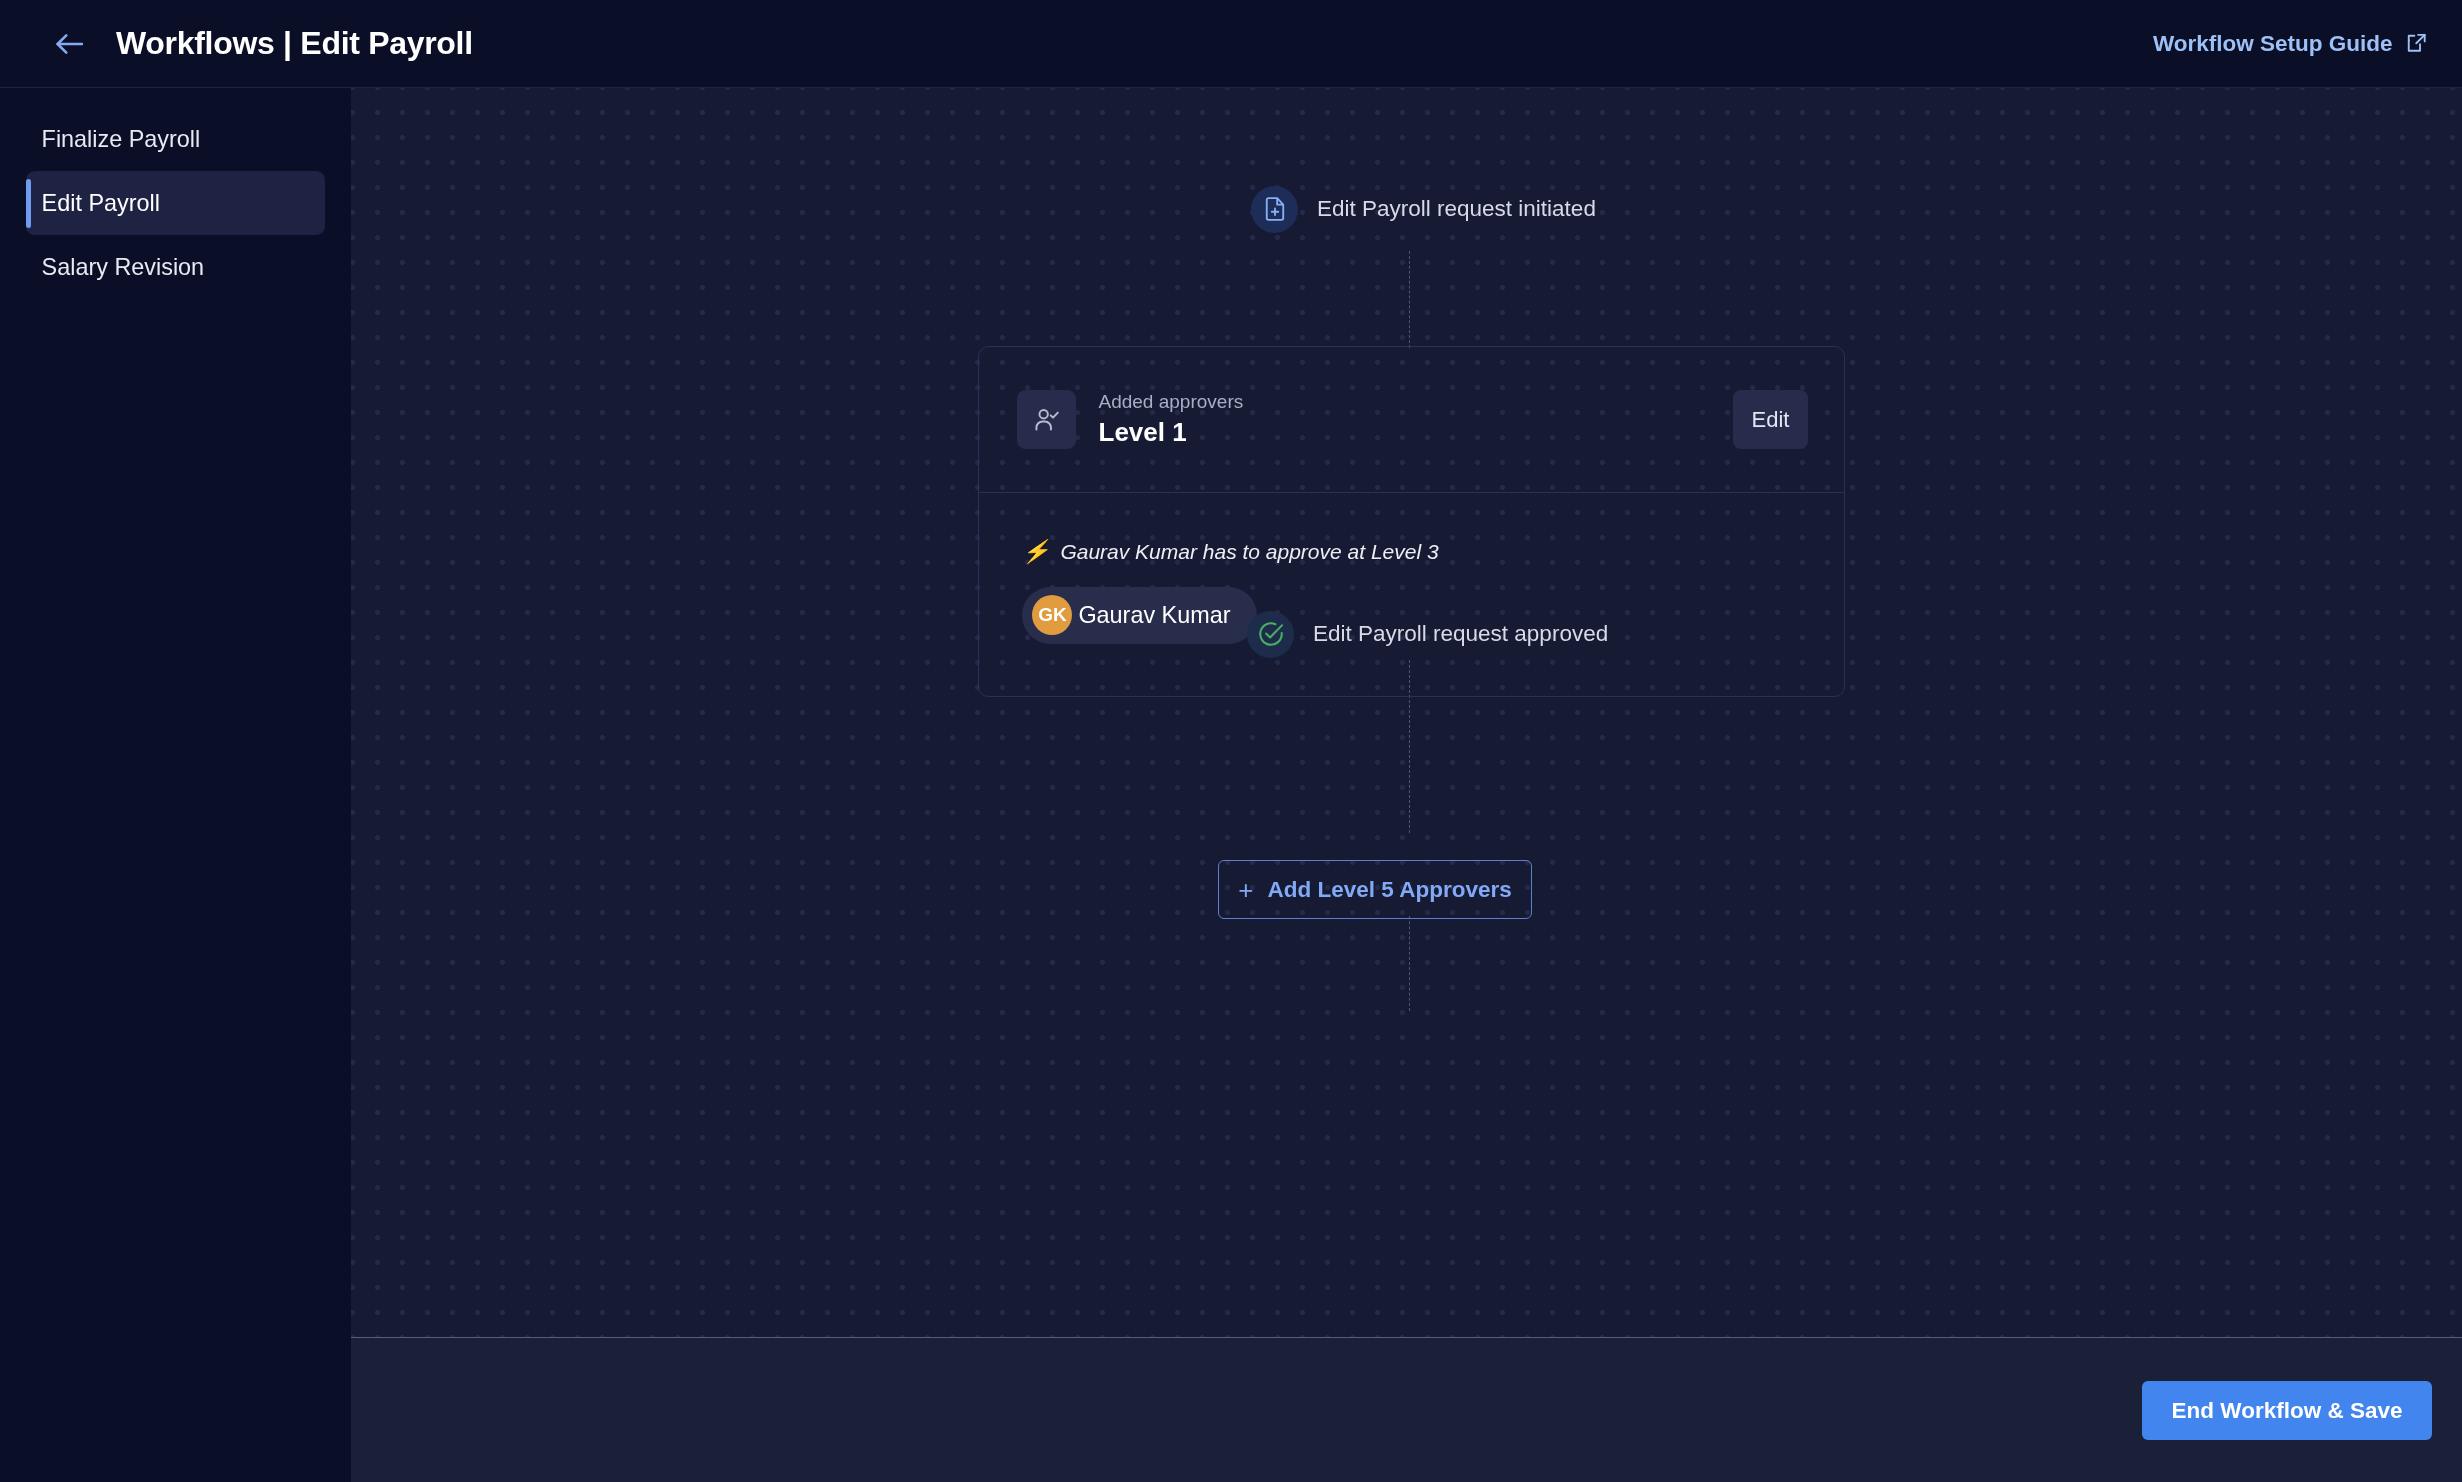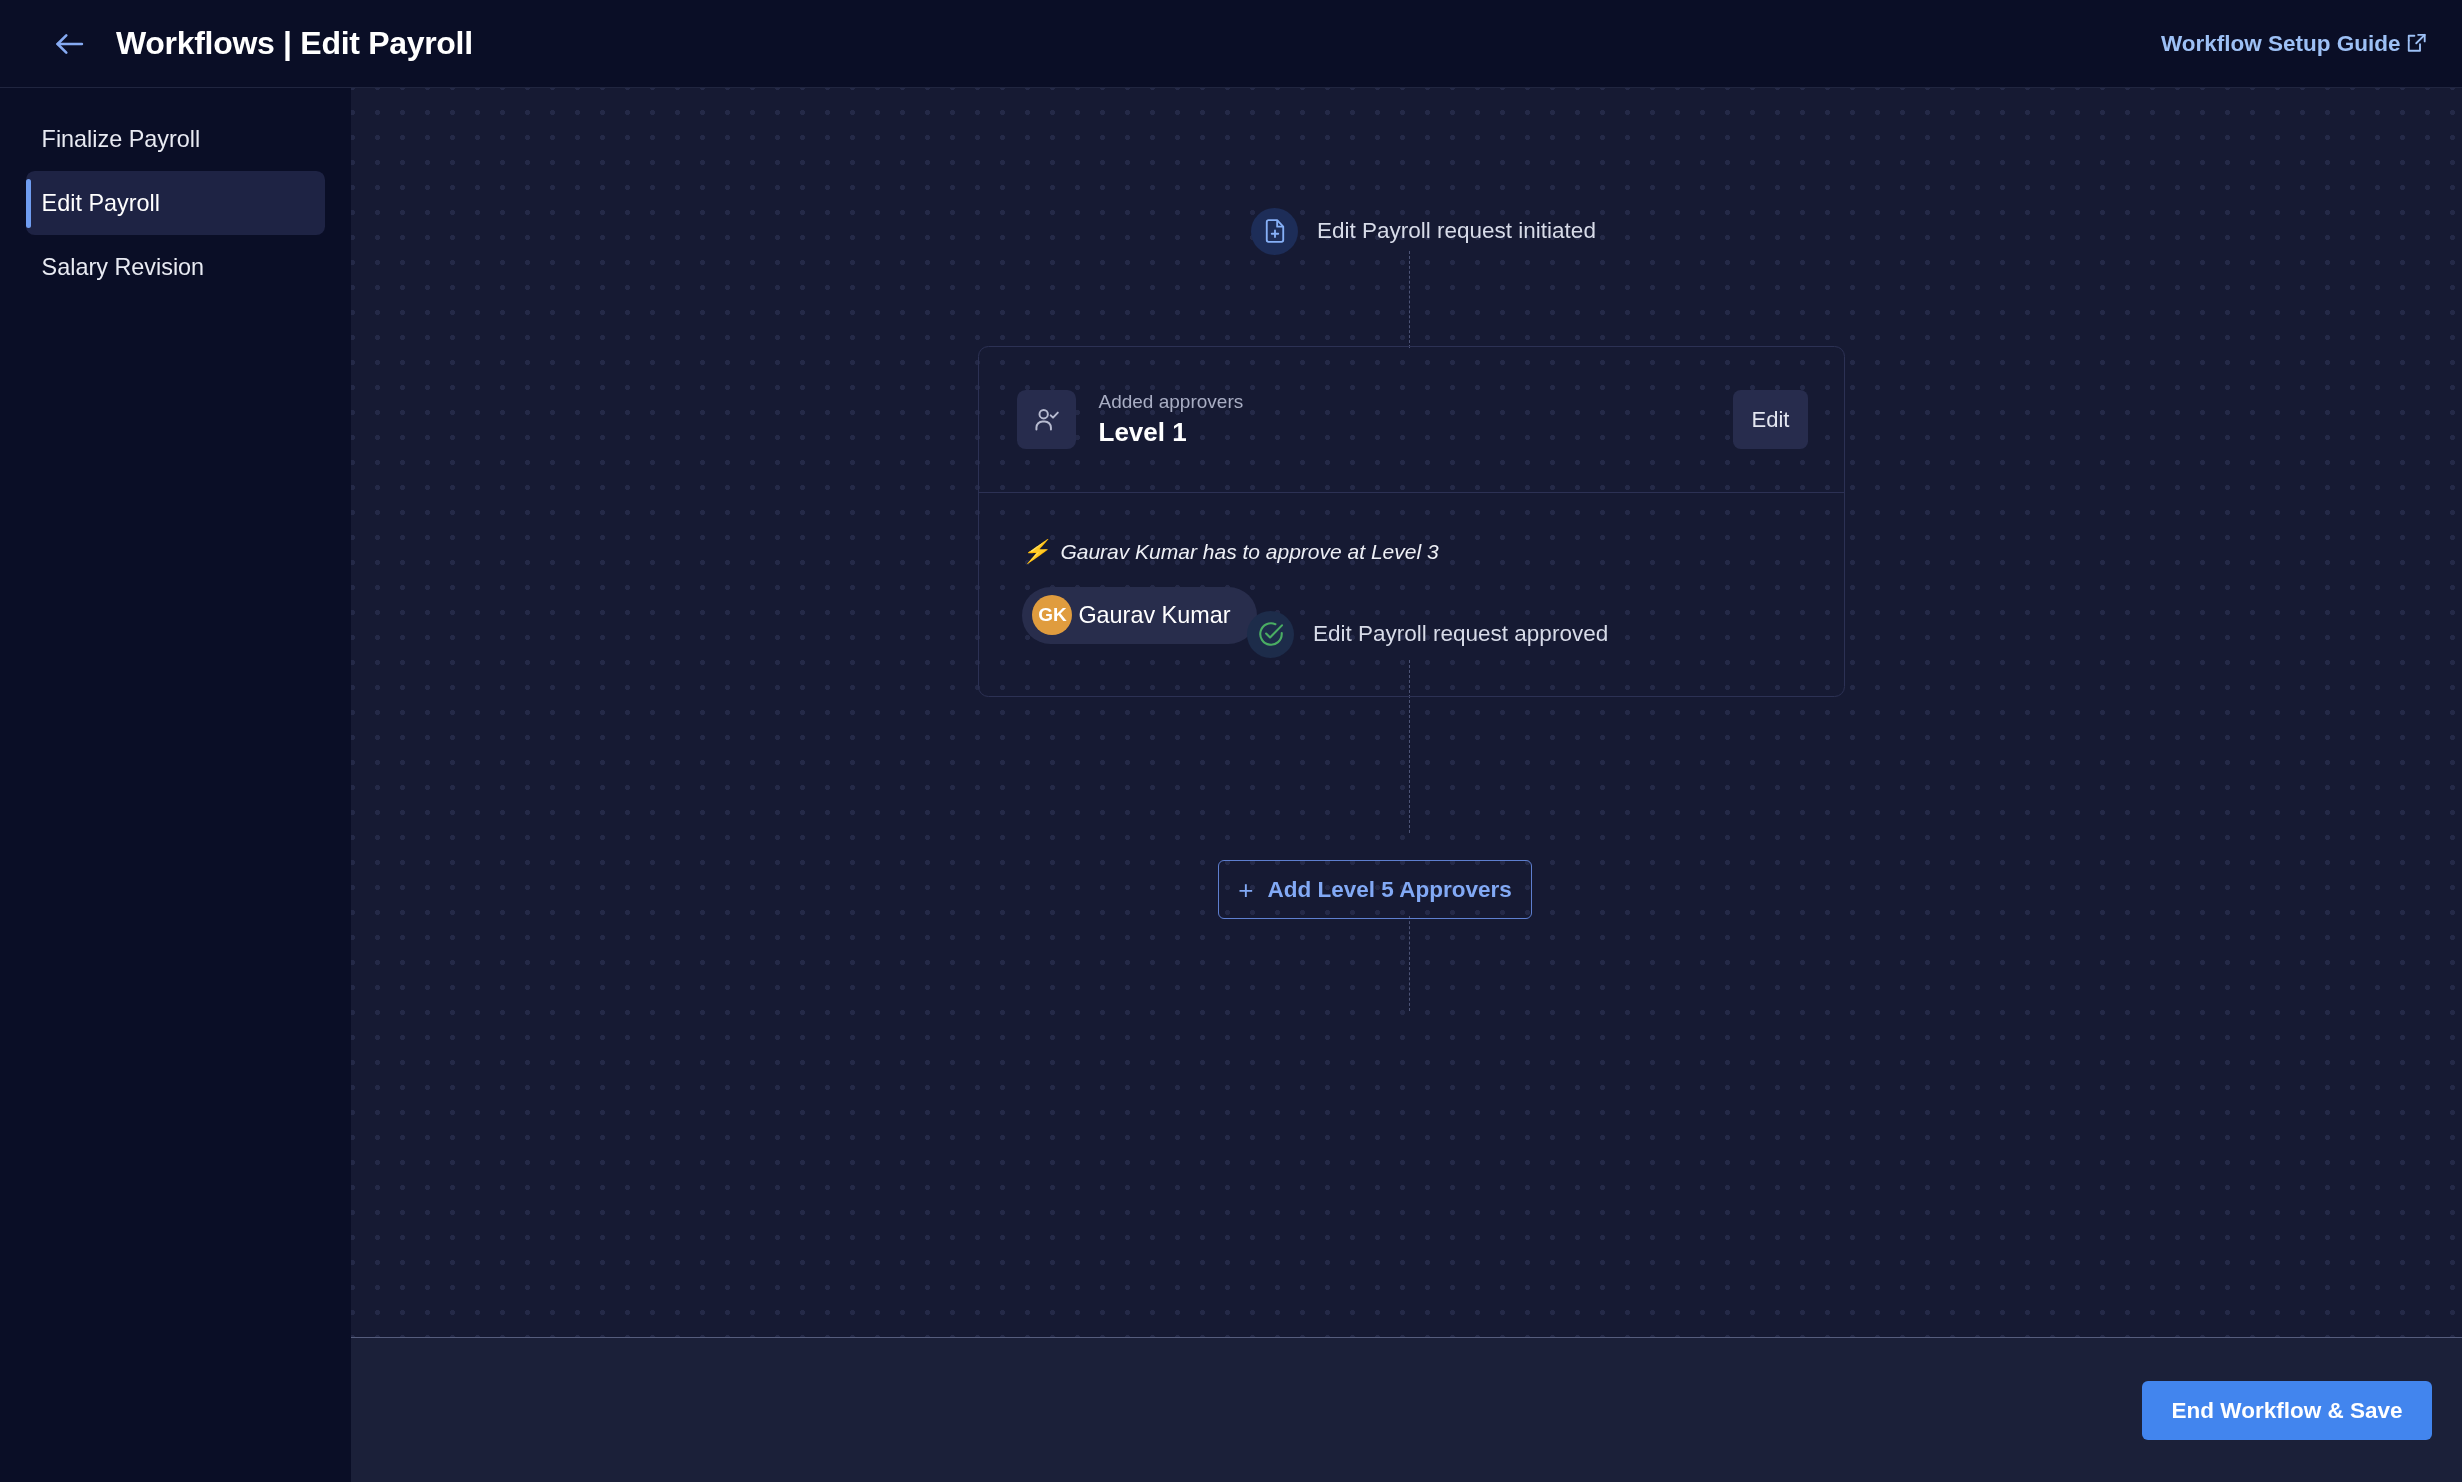--- a/index.html
+++ b/index.html
@@ -43,21 +43,21 @@
     font-weight: bold;
     color: #ffffff;
     letter-spacing: -0.3px;
     white-space: nowrap;
   }
   .header-right {
     margin-left: auto;
     margin-right: 35px;
     display: flex;
     align-items: center;
-    gap: 4px;
+    gap: 12px;
     cursor: pointer;
     text-align: center;
   }
   .header-link-text {
     font-size: 22.5px;
     font-weight: bold;
     color: #9dc0f5;
     white-space: nowrap;
   }
 
@@ -121,21 +121,21 @@
   .conn-3 { top: 828px; height: 95px; }
 
   
   .node {
     position: absolute;
     display: flex;
     align-items: center;
     gap: 19px;
     height: 52px;
   }
-  .node-initiated { left: 900px; top: 117px; }
+  .node-initiated { left: 900px; top: 95px; }
   .node-approved  { left: 896px; top: 520px; }
 
   .node-badge {
     width: 47px; height: 47px;
     border-radius: 50%;
     display: flex; align-items: center; justify-content: center;
     flex: none;
   }
   .badge-blue  { background: #1d2d58; }
   .badge-green { background: #1d2c4a; }

